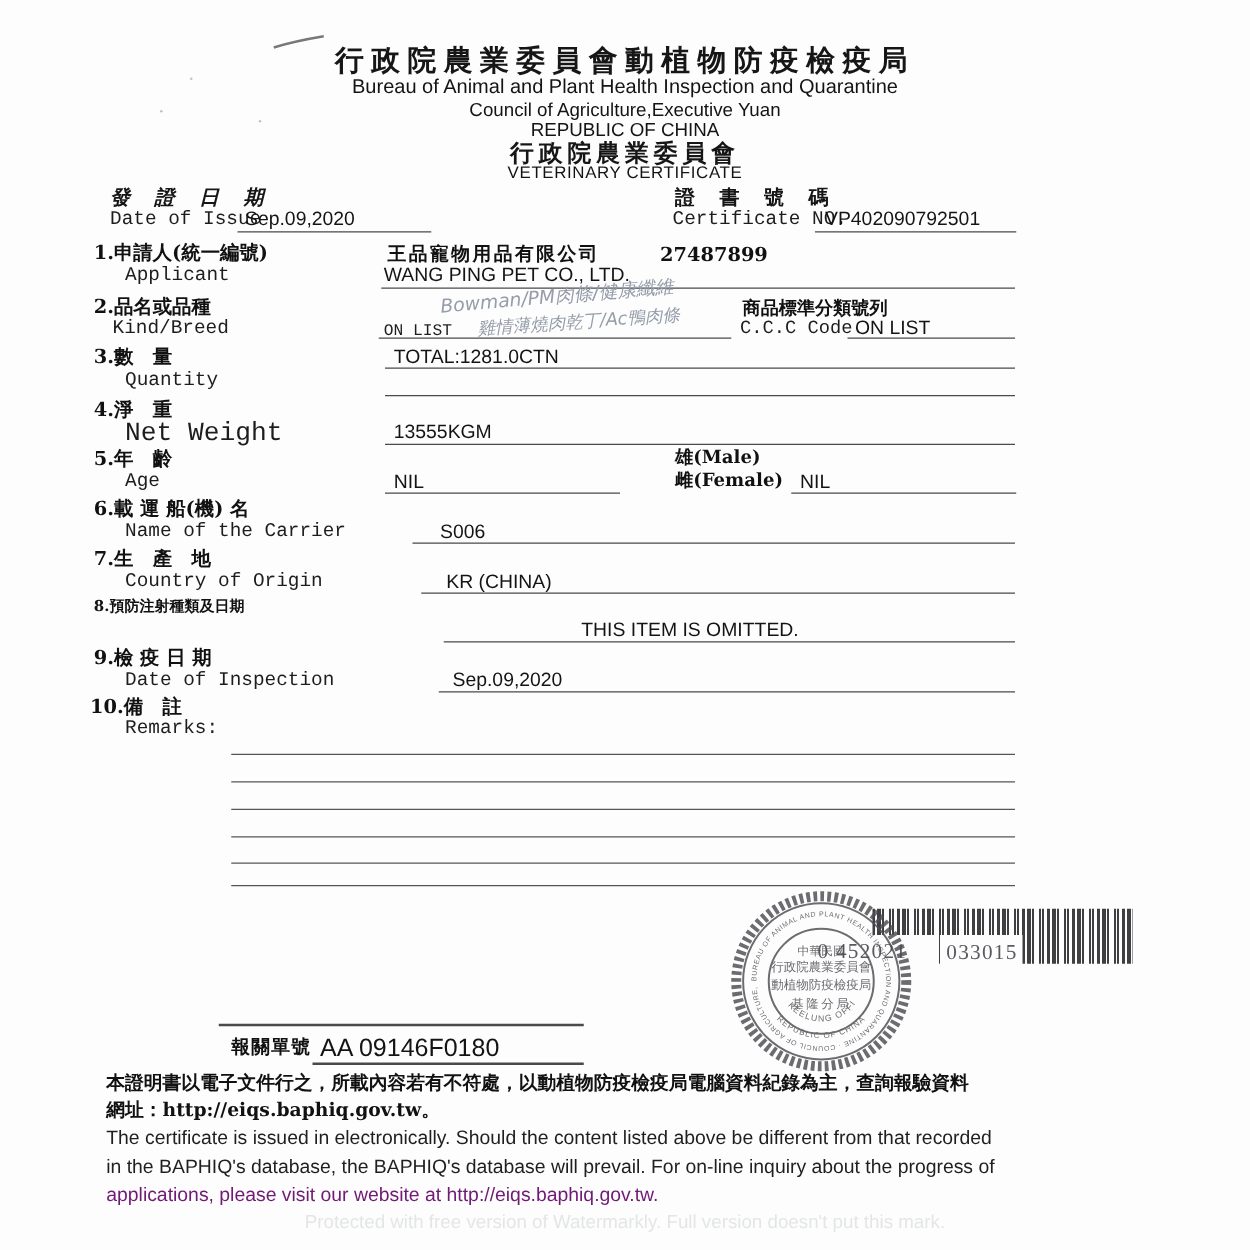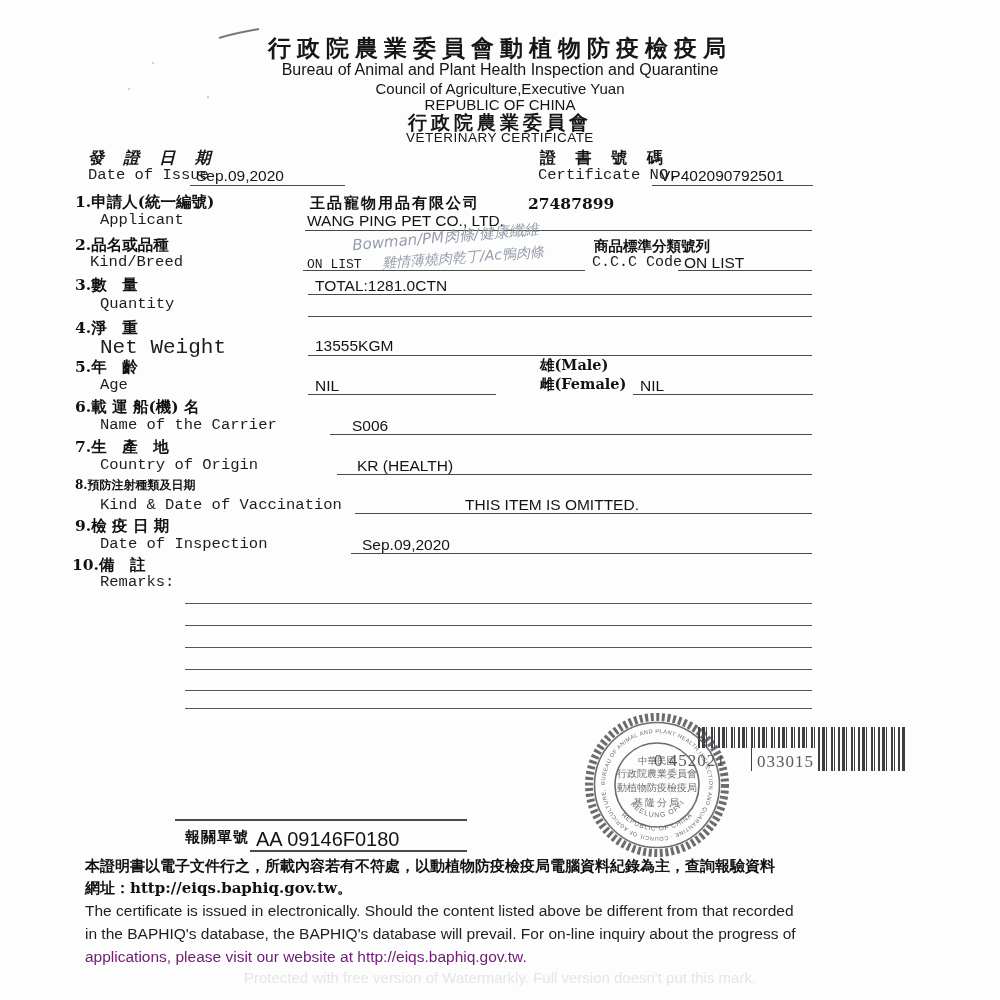--- a/index.html
+++ b/index.html
@@ -89,25 +89,24 @@
   <div class="abs val" style="left:640px;top:377px;font-size:15.5px;">NIL</div>
   <div class="u" style="left:633px;top:394px;width:180px;"></div>
 
   <div class="abs zhl" style="left:75px;top:397px;font-size:15.5px;">6.載 運 船(機) 名</div>
   <div class="abs mono" style="left:100px;top:416px;font-size:15.5px;">Name of the Carrier</div>
   <div class="abs val" style="left:352px;top:417px;font-size:15.5px;">S006</div>
   <div class="u" style="left:330px;top:434px;width:482px;"></div>
 
   <div class="abs zhl" style="left:75px;top:437px;font-size:15.5px;">7.生　產　地</div>
   <div class="abs mono" style="left:100px;top:456px;font-size:15.5px;">Country of Origin</div>
-  <div class="abs val" style="left:357px;top:457px;font-size:15.5px;">KR (HEALTH)</div>
+  <div class="abs val" style="left:357px;top:457px;font-size:15.5px;">KR (CHINA)</div>
   <div class="u" style="left:337px;top:474px;width:475px;"></div>
 
   <div class="abs zhl" style="left:75px;top:477px;font-size:12px;">8.預防注射種類及日期</div>
-  <div class="abs mono" style="left:100px;top:496px;font-size:15.5px;">Kind &amp; Date of Vaccination</div>
   <div class="abs val" style="left:465px;top:496px;font-size:15.5px;">THIS ITEM IS OMITTED.</div>
   <div class="u" style="left:355px;top:513px;width:457px;"></div>
 
   <div class="abs zhl" style="left:75px;top:516px;font-size:15.5px;">9.檢 疫 日 期</div>
   <div class="abs mono" style="left:100px;top:535px;font-size:15.5px;">Date of Inspection</div>
   <div class="abs val" style="left:362px;top:536px;font-size:15.5px;">Sep.09,2020</div>
   <div class="u" style="left:351px;top:553px;width:461px;"></div>
 
   <div class="abs zhl" style="left:72px;top:555px;font-size:15.5px;">10.備　註</div>
   <div class="abs mono" style="left:100px;top:573px;font-size:15.5px;">Remarks:</div>

